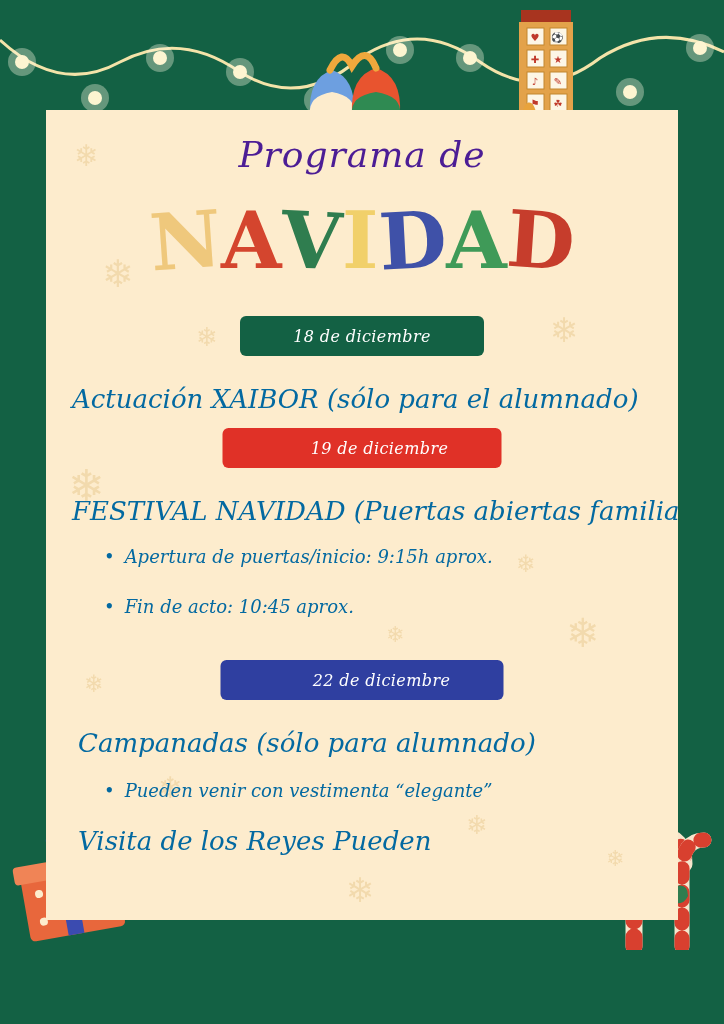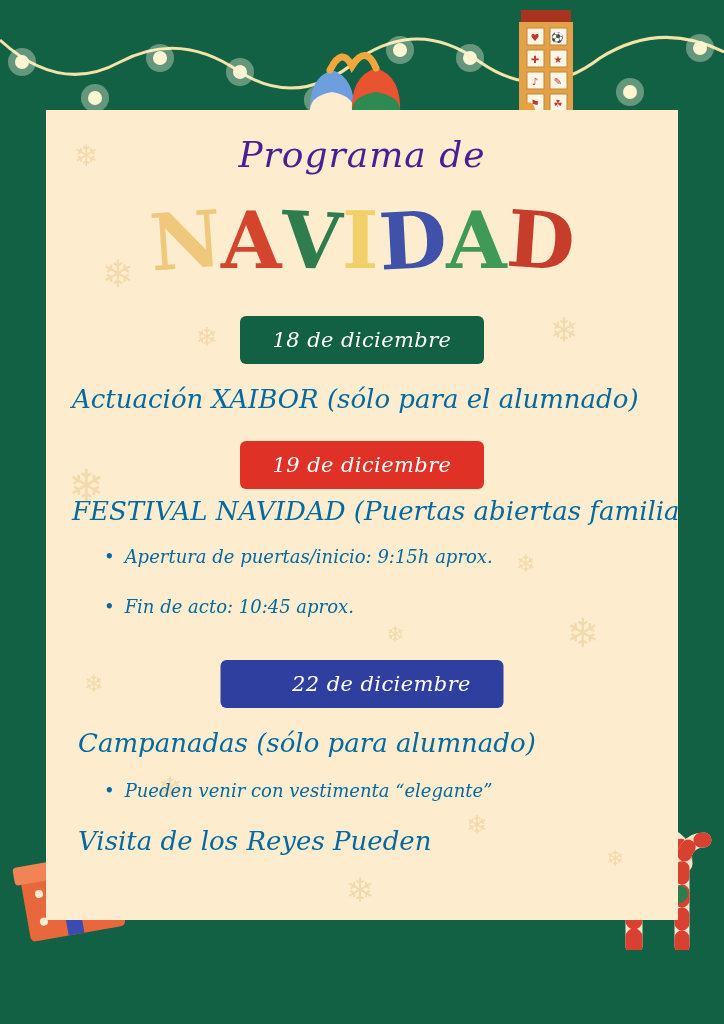--- a/index.html
+++ b/index.html
@@ -46,24 +46,24 @@
   .n2{color:#d4452e;}
   .n3{color:#2f7d4f;transform:rotate(3deg);}
   .n4{color:#f1d06a;}
   .n5{color:#3f51a8;transform:rotate(-3deg);}
   .n6{color:#3f9a58;}
   .n7{color:#c63d2c;transform:rotate(4deg);}
 
   
   .pill{
     position:absolute;left:50%;transform:translateX(-50%);
-    width:244px;height:48px;border-radius:6px;
+    width:244px;height:40px;border-radius:6px;
     display:flex;align-items:center;justify-content:center;
     color:#ffffff;font-family:"DejaVu Serif", serif;font-style:italic;
-    font-size:21px;letter-spacing:.4px;
+    font-size:16px;letter-spacing:.4px;
   }
   .pill.green{background:#136144;}
   .pill.red{background:#e03127;}
   .pill.blue{background:#2f3fa0;padding-left:39px;}
 
   
   .line{
     position:absolute;
     font-family:"DejaVu Serif", serif;
     font-style:italic;
@@ -211,21 +211,21 @@
 
     <div class="prog-title">Programa de</div>
 
     <div class="navidad">
       <span class="n1">N</span><span class="n2">A</span><span class="n3">V</span><span class="n4">I</span><span class="n5">D</span><span class="n6">A</span><span class="n7">D</span>
     </div>
 
     <div class="pill green" style="top:206px;">18 de diciembre</div>
     <div class="line l-main" style="top:274px;left:26px;">Actuación XAIBOR (sólo para el alumnado)</div>
 
-    <div class="pill red" style="top:331px;">19 de diciembre</div>
+    <div class="pill red" style="top:318px;padding-left:35px;">19 de diciembre</div>
     <div class="line l-main" style="top:386px;left:26px;">FESTIVAL NAVIDAD (Puertas abiertas familias)</div>
     <div class="line l-bullet" style="top:436px;left:58px;">
       <span class="bullet-dot">•</span><span>Apertura de puertas/inicio: 9:15h aprox.</span>
     </div>
     <div class="line l-bullet" style="top:486px;left:58px;">
       <span class="bullet-dot">•</span><span>Fin de acto: 10:45 aprox.</span>
     </div>
 
     <div class="pill blue" style="top:550px;">22 de diciembre</div>
     <div class="line l-main" style="top:618px;left:32px;">Campanadas (sólo para alumnado)</div>

